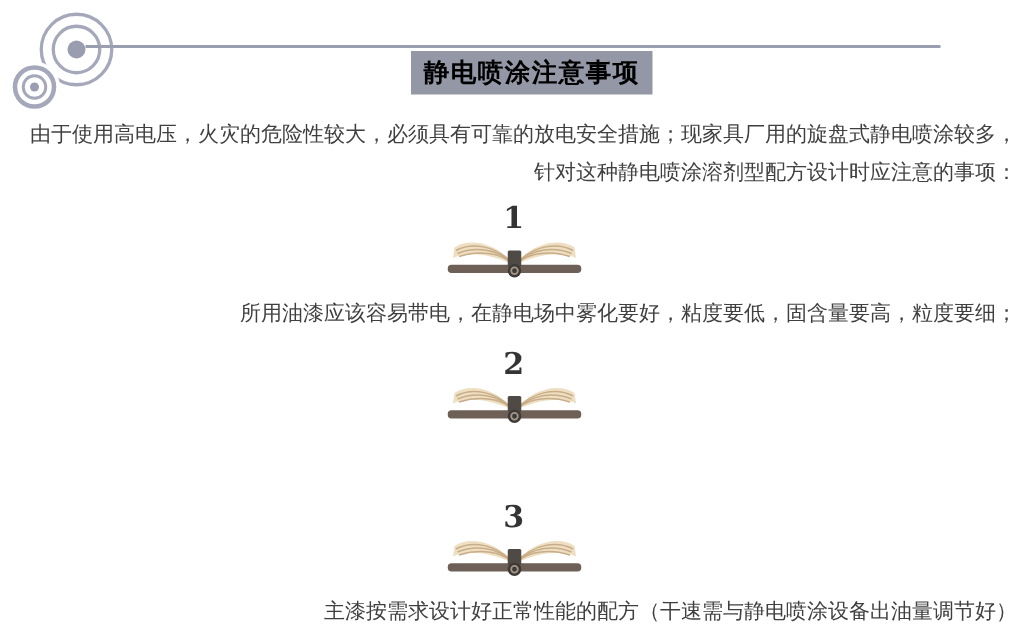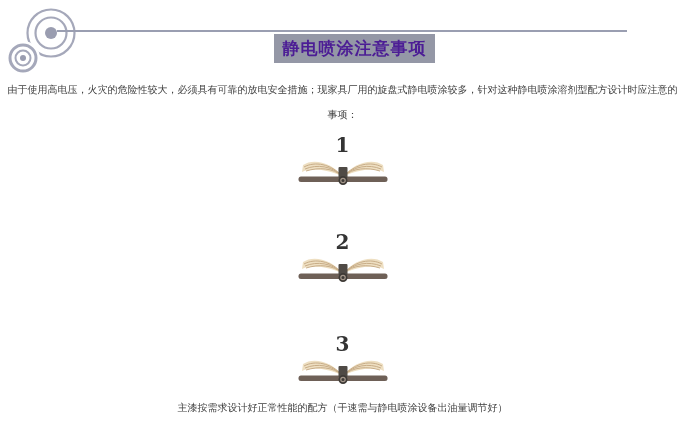--- a/index.html
+++ b/index.html
@@ -14,31 +14,31 @@
   .logo{position:absolute;left:0;top:2px;}
   .hline{
     position:absolute;left:57px;top:30px;
     width:570px;height:2px;
     background:#9a9eb1;
   }
   .banner{
     position:absolute;left:274px;top:34px;
     width:161px;height:29px;
     background:#9497a6;
-    color:#4c1d95;
+    color:#000000;
     font-size:17px;font-weight:700;
     line-height:29px;text-align:center;
     letter-spacing:1px;
   }
   .para{
     position:absolute;left:7px;width:671px;
     margin:0;
     color:#3f3f3f;
-    font-size:10px;line-height:25px;
-    text-align:center;
+    font-size:14px;line-height:25px;
+    text-align:right;
   }
   .step{
     position:absolute;left:0;width:685px;
     text-align:center;
   }
   .step-num{
     font-family:"DejaVu Serif", serif;
     font-weight:700;
     font-size:20px;line-height:22px;
     color:#343434;
@@ -83,20 +83,21 @@
         <path d="M44 20 C34 10 19 8 7 13" fill="none" stroke="#c8ad88" stroke-width="1"></path>
         <path d="M44 20 C35 12 21 11 8 15" fill="none" stroke="#c8ad88" stroke-width="1"></path>
       </g>
       <rect x="0.5" y="20.5" width="89" height="5.5" rx="2.5" fill="#6e6057"></rect>
       <rect x="40.5" y="11" width="9" height="11" rx="1" fill="#4f4a45"></rect>
       <circle cx="45" cy="24.5" r="4.5" fill="#3e3a36"></circle>
       <circle cx="45" cy="24.5" r="2.2" fill="none" stroke="#a3968a" stroke-width="1.2"></circle>
     </svg>
   </div>
 
+  <p class="para" style="top:196px">所用油漆应该容易带电，在静电场中雾化要好，粘度要低，固含量要高，粒度要细；</p>
 
   <div class="step" style="top:231px">
     <div class="step-num">2</div>
     <svg class="book" width="90" height="32" viewBox="0 0 90 32">
       <g>
         <path d="M45 21 C34 6 15 2 5 9 L4 16 C14 11 32 14 45 21 Z" fill="#eedfc2"></path>
         <path d="M44 20 C33 8 17 5 6 11" fill="none" stroke="#c8ad88" stroke-width="1"></path>
         <path d="M44 20 C34 10 19 8 7 13" fill="none" stroke="#c8ad88" stroke-width="1"></path>
         <path d="M44 20 C35 12 21 11 8 15" fill="none" stroke="#c8ad88" stroke-width="1"></path>
       </g>

